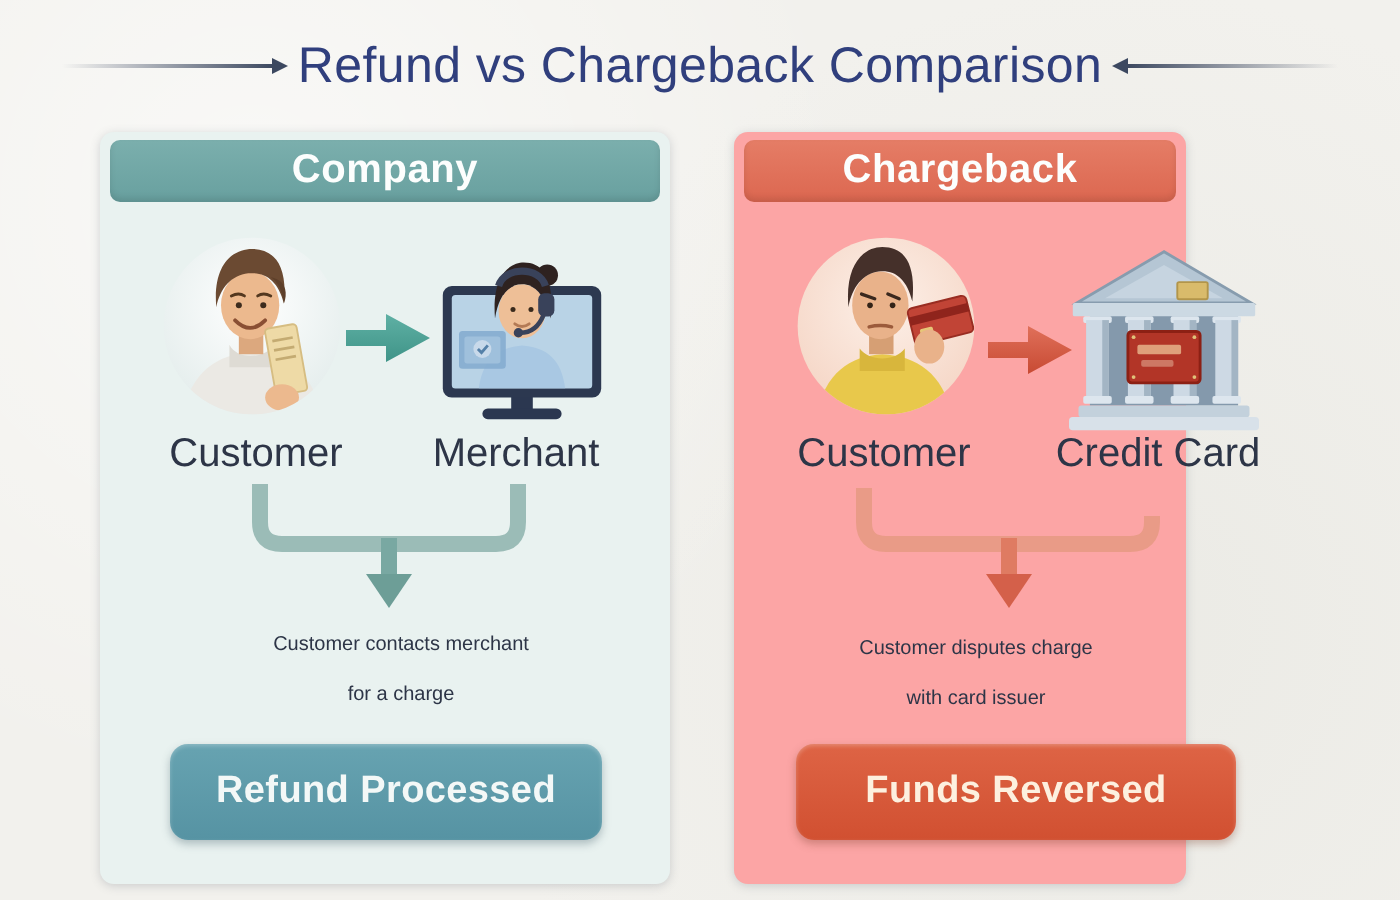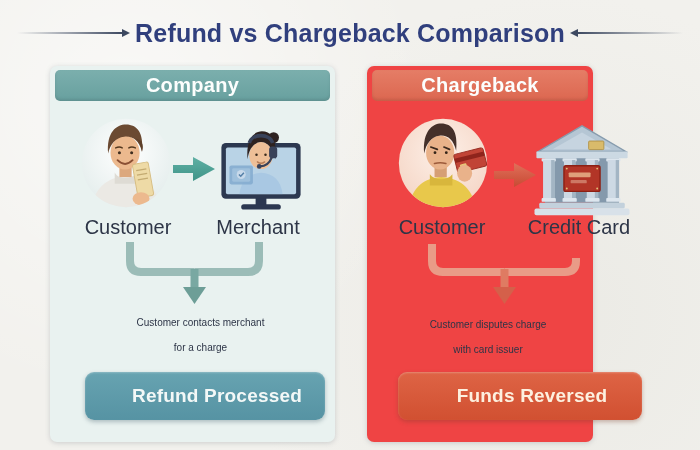--- a/index.html
+++ b/index.html
@@ -7,45 +7,45 @@
     width:700px;height:450px;position:relative;overflow:hidden;
     background-color:#f2f1ed;
     background-image:
       radial-gradient(circle at 18% 22%, rgba(255,255,255,.55), rgba(255,255,255,0) 45%),
       radial-gradient(circle at 80% 70%, rgba(222,222,214,.35), rgba(255,255,255,0) 50%);
     font-family:"Liberation Sans", sans-serif;
   }
   
   .title-row{position:absolute;top:15px;left:0;right:0;height:36px;
     display:flex;align-items:center;justify-content:center;gap:12px;}
-  .page-title{margin:0;font-size:25px;font-weight:bold;color:#303f7d;letter-spacing:.2px;}
+  .page-title{margin:0;font-size:25px;font-weight:normal;color:#303f7d;letter-spacing:.2px;}
   .deco{width:106px;height:2px;position:relative;}
   .deco-left{background:linear-gradient(to right, rgba(60,72,96,0), #3c4860);}
   .deco-right{background:linear-gradient(to left, rgba(60,72,96,0), #3c4860);}
   .deco-left::after{content:'';position:absolute;right:-7px;top:-3px;
     border-left:8px solid #3c4860;border-top:4px solid transparent;border-bottom:4px solid transparent;}
   .deco-right::before{content:'';position:absolute;left:-7px;top:-3px;
     border-right:8px solid #3c4860;border-top:4px solid transparent;border-bottom:4px solid transparent;}
   
   .panel{position:absolute;top:66px;height:376px;border-radius:7px;
     box-shadow:0 1px 5px rgba(90,100,110,.25);}
   #refund-panel{left:50px;width:285px;background:#e9f2f0;}
-  #chargeback-panel{left:367px;width:226px;background:#ef4444;}
+  #chargeback-panel{left:367px;width:226px;background:#fca5a5;}
   .panel-header{position:absolute;top:4px;left:5px;right:5px;height:31px;border-radius:5px;
     display:flex;align-items:center;justify-content:center;
     color:#fcfefd;font-weight:bold;font-size:20px;letter-spacing:.3px;}
   #refund-panel .panel-header{background:linear-gradient(#7bafad,#68a09f);box-shadow:inset 0 -2px 3px rgba(0,0,0,.10);}
   #chargeback-panel .panel-header{background:linear-gradient(#e57d66,#dc6750);box-shadow:inset 0 -2px 3px rgba(0,0,0,.10);}
   .figure{position:absolute;}
   .actor-label{position:absolute;top:151px;font-size:20px;color:#2d3547;text-align:center;line-height:21px;}
   .desc{position:absolute;left:16px;right:0;text-align:center;font-size:10px;line-height:25px;color:#2d3547;}
   #refund-panel .desc{top:244px;}
   #chargeback-panel .desc{top:246px;}
   .outcome{position:absolute;top:306px;height:48px;border-radius:9px;
-    display:flex;align-items:center;justify-content:center;font-weight:bold;font-size:19px;letter-spacing:.2px;padding-left:24px;}
+    display:flex;align-items:center;justify-content:center;font-weight:bold;font-size:19px;letter-spacing:.2px;}
   #refund-panel .outcome{left:35px;width:216px;color:#f3f8f7;
     background:linear-gradient(#67a3b1,#5693a3);
     box-shadow:0 2px 4px rgba(60,90,100,.35), inset 0 1px 2px rgba(255,255,255,.25);}
   #chargeback-panel .outcome{left:31px;width:220px;color:#fdf0df;
     background:linear-gradient(#de6445,#d15031);
     box-shadow:0 2px 4px rgba(120,60,40,.35), inset 0 1px 2px rgba(255,255,255,.25);}
   svg{display:block;}
 </style>
 </head>
 <body>

